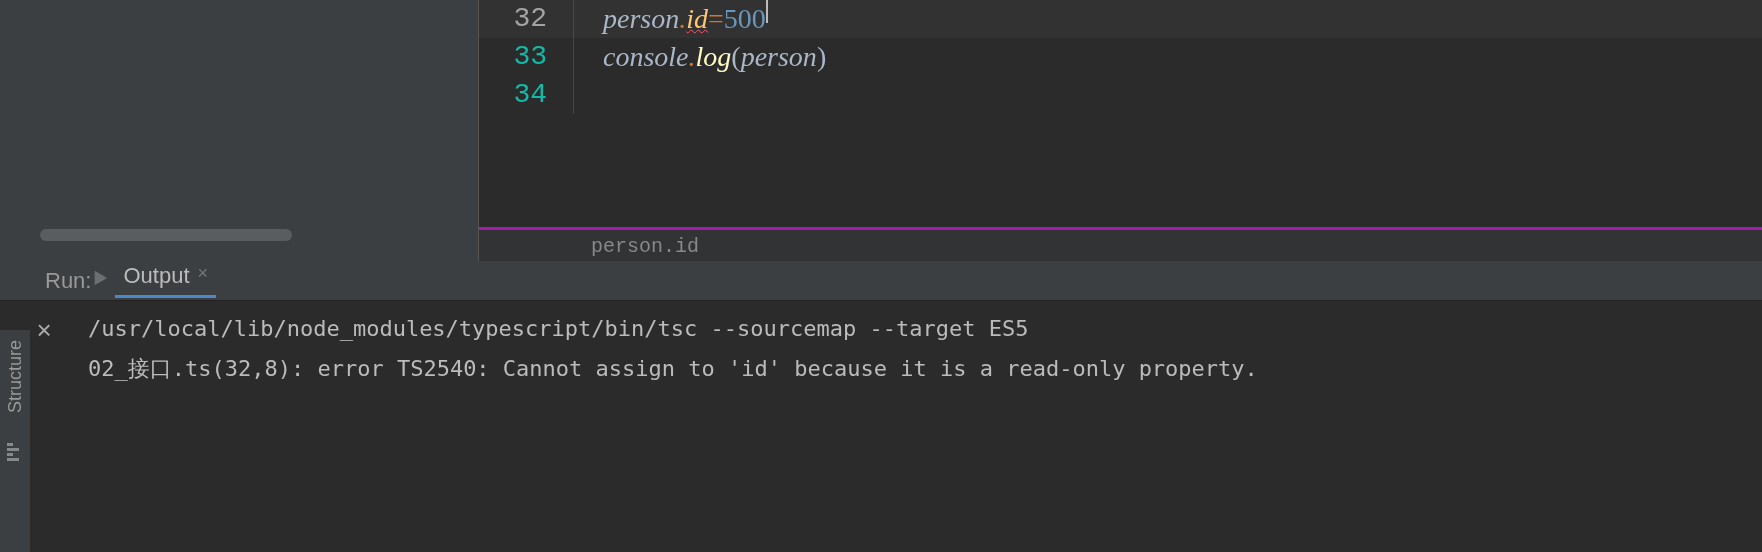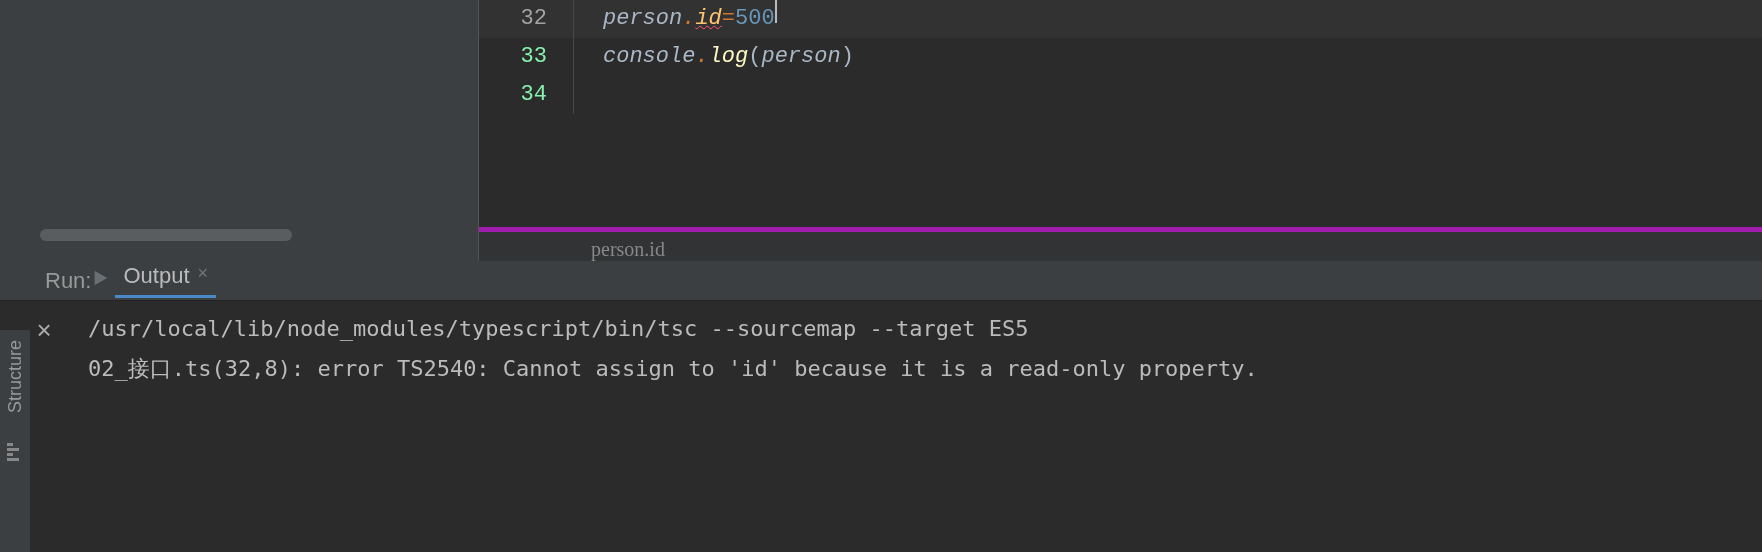--- a/index.html
+++ b/index.html
@@ -37,39 +37,39 @@
   flex-direction: column;
   border-left: 1px solid #555;
 }
 .code-block {
   flex: 1;
 }
 .code-line {
   display: flex;
   height: 38px;
   line-height: 38px;
-  font-size: 22px;
+  font-size: 28px;
 }
 .code-line.active {
   background: #323232;
 }
 .gutter {
   width: 94px;
   text-align: right;
   padding-right: 26px;
-  color: #86efac;
+  color: #14b8a6;
   user-select: none;
 }
 .code-line.active .gutter { color: #a4a3a3; }
 .guide {
   width: 30px;
   border-left: 1px solid #484848;
   height: 100%;
 }
-.code-content { display: flex; }
+.code-content { display: flex; font-family: Liberation Serif, serif; }
 .tok-ident { color: #a9b7c6; font-style: italic; }
 .tok-punct { color: #cc7832; font-style: italic; }
 .tok-prop { color: #ffc66d; font-style: italic; }
 .tok-op { color: #cc7832; }
 .tok-num { color: #6897bb; }
 .tok-method { color: #fef9c3; font-style: italic; }
 .tok-paren { color: #a9b7c6; }
 .caret {
   display: inline-block;
   width: 2px;
@@ -81,23 +81,23 @@
 .err-underline {
   text-decoration: underline wavy #ff5370;
   text-decoration-thickness: 1px;
 }
 .breadcrumb-bar {
   height: 34px;
   line-height: 34px;
   padding-left: 112px;
   background: #313335;
   color: #888;
-  font-family: Liberation Serif, serif;
+  font-family: Liberation Mono, monospace;
   font-size: 20px;
-  border-top: 5px solid #a21caf;
+  border-top: 3px solid #a21caf;
   margin-top: 20px;
 }
 .bottom-panel {
   height: 291px;
   background: #2b2b2b;
 }
 .panel-header {
   height: 40px;
   display: flex;
   align-items: center;

